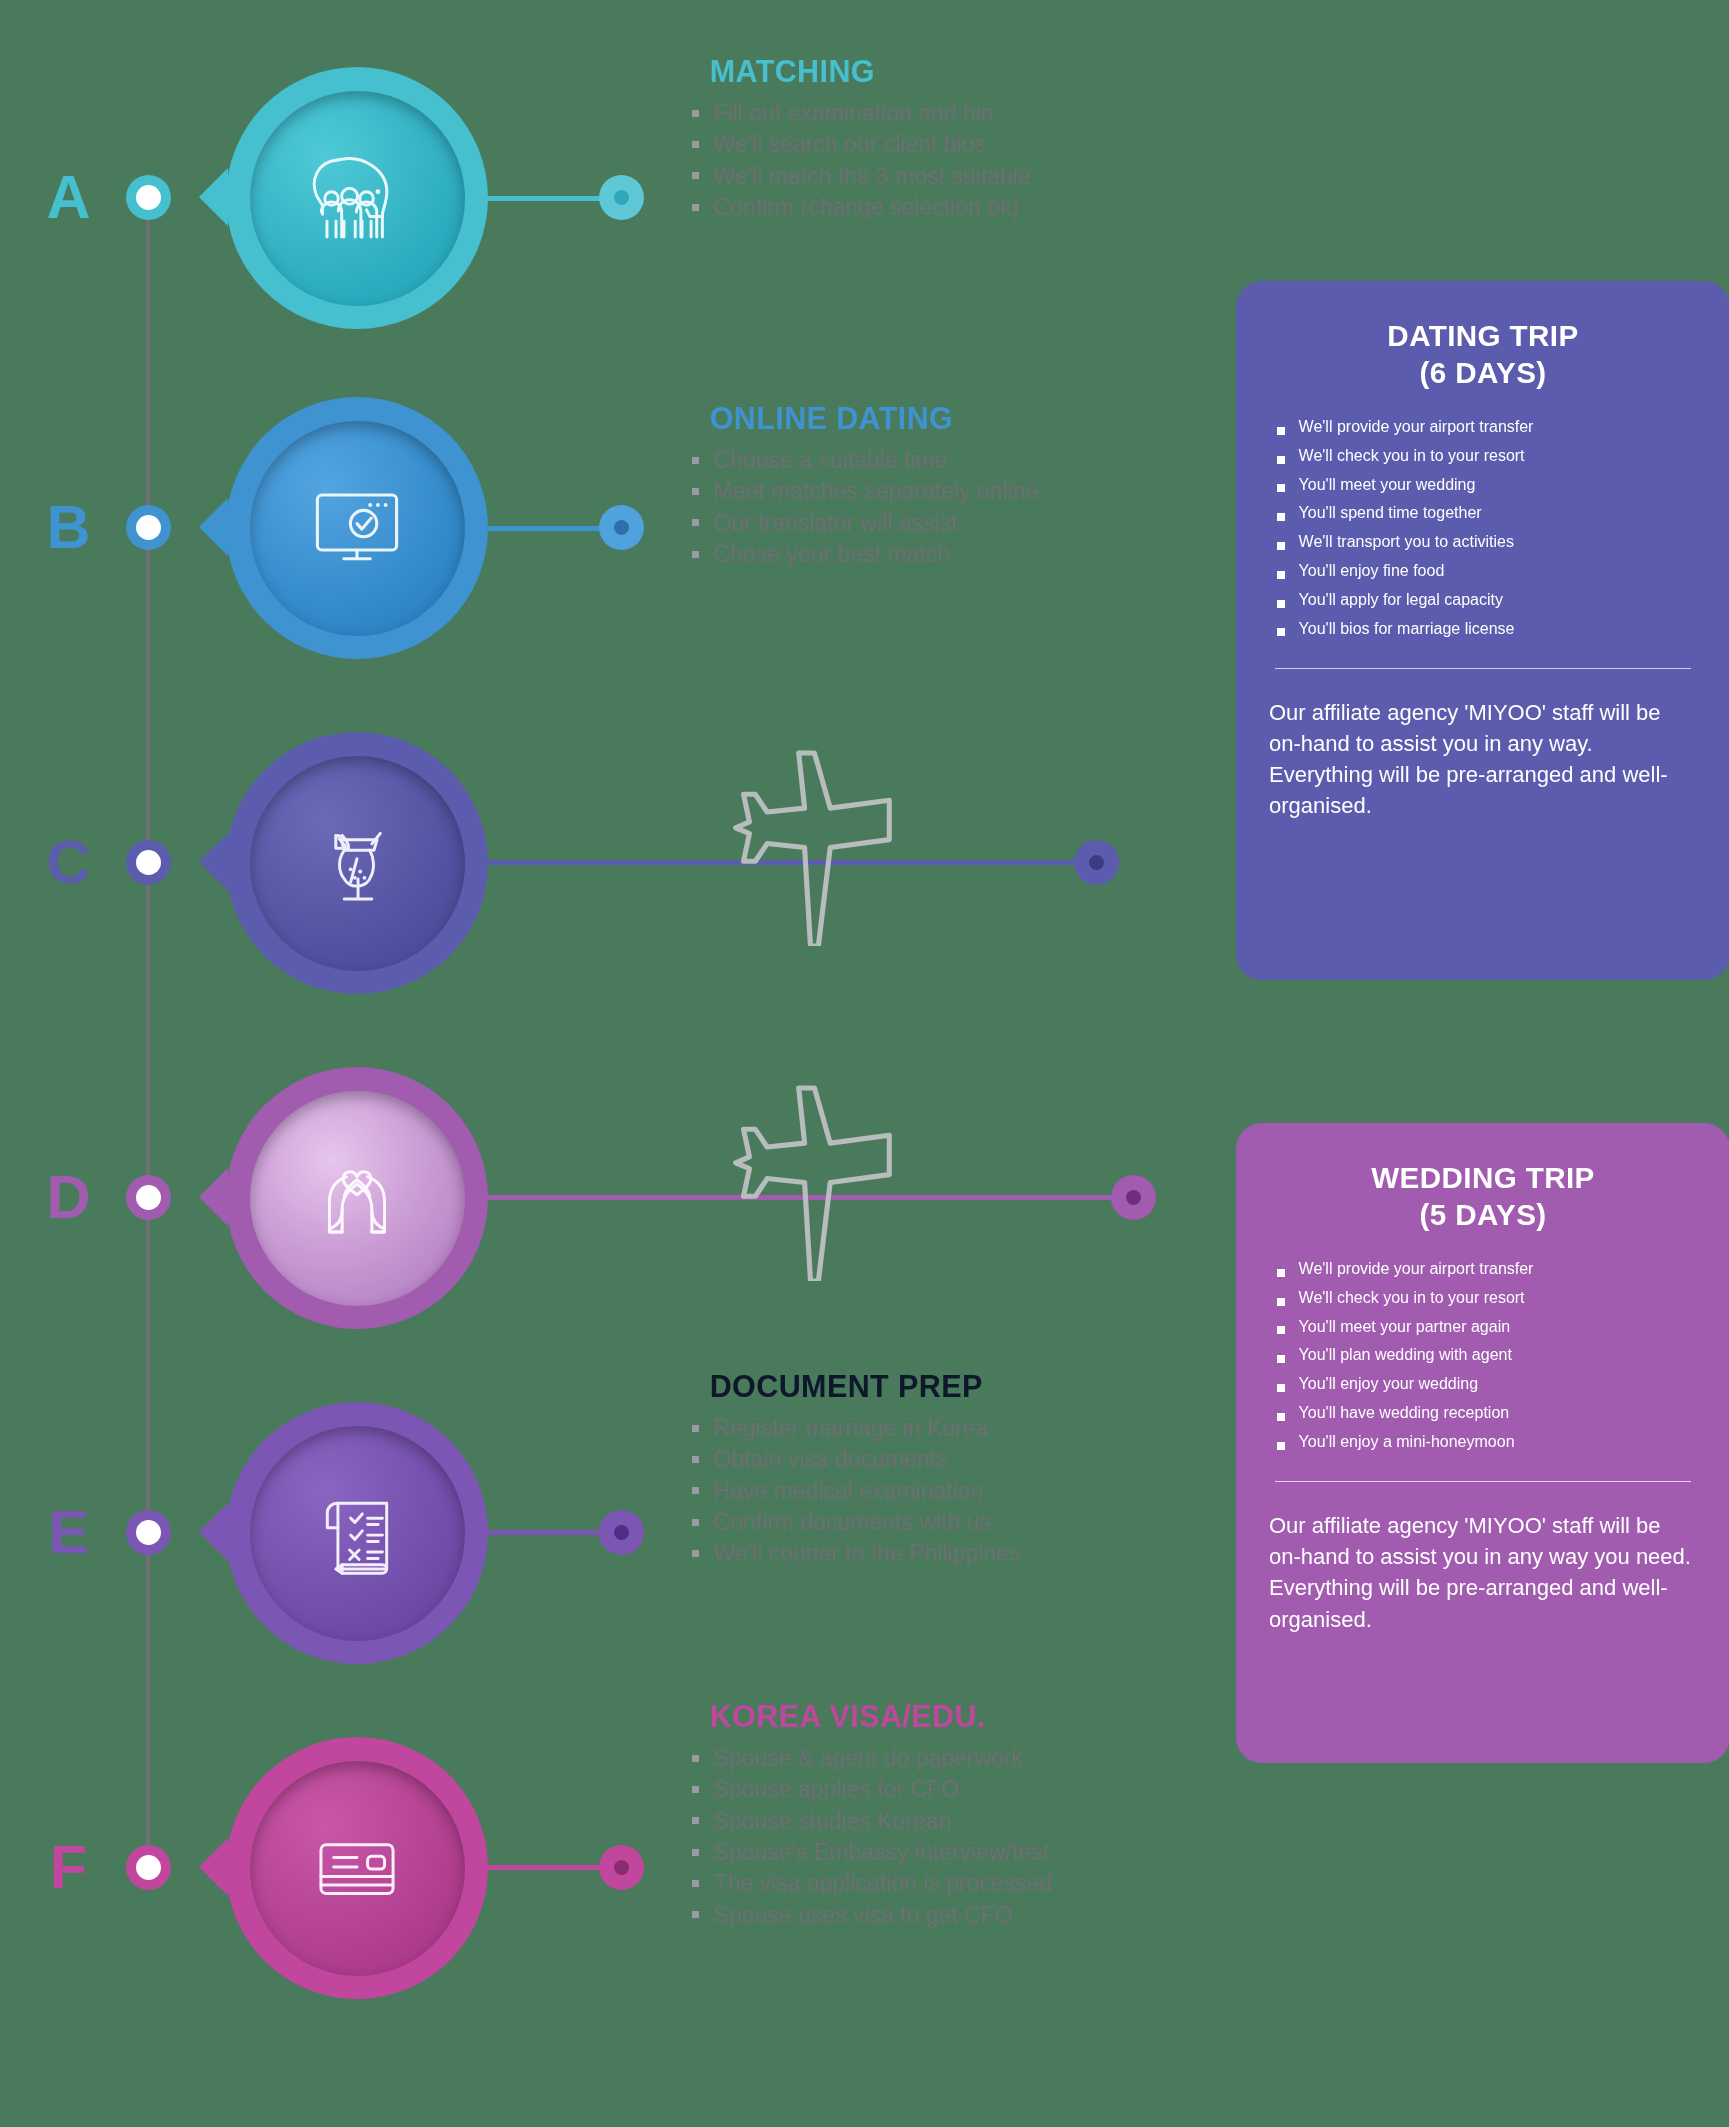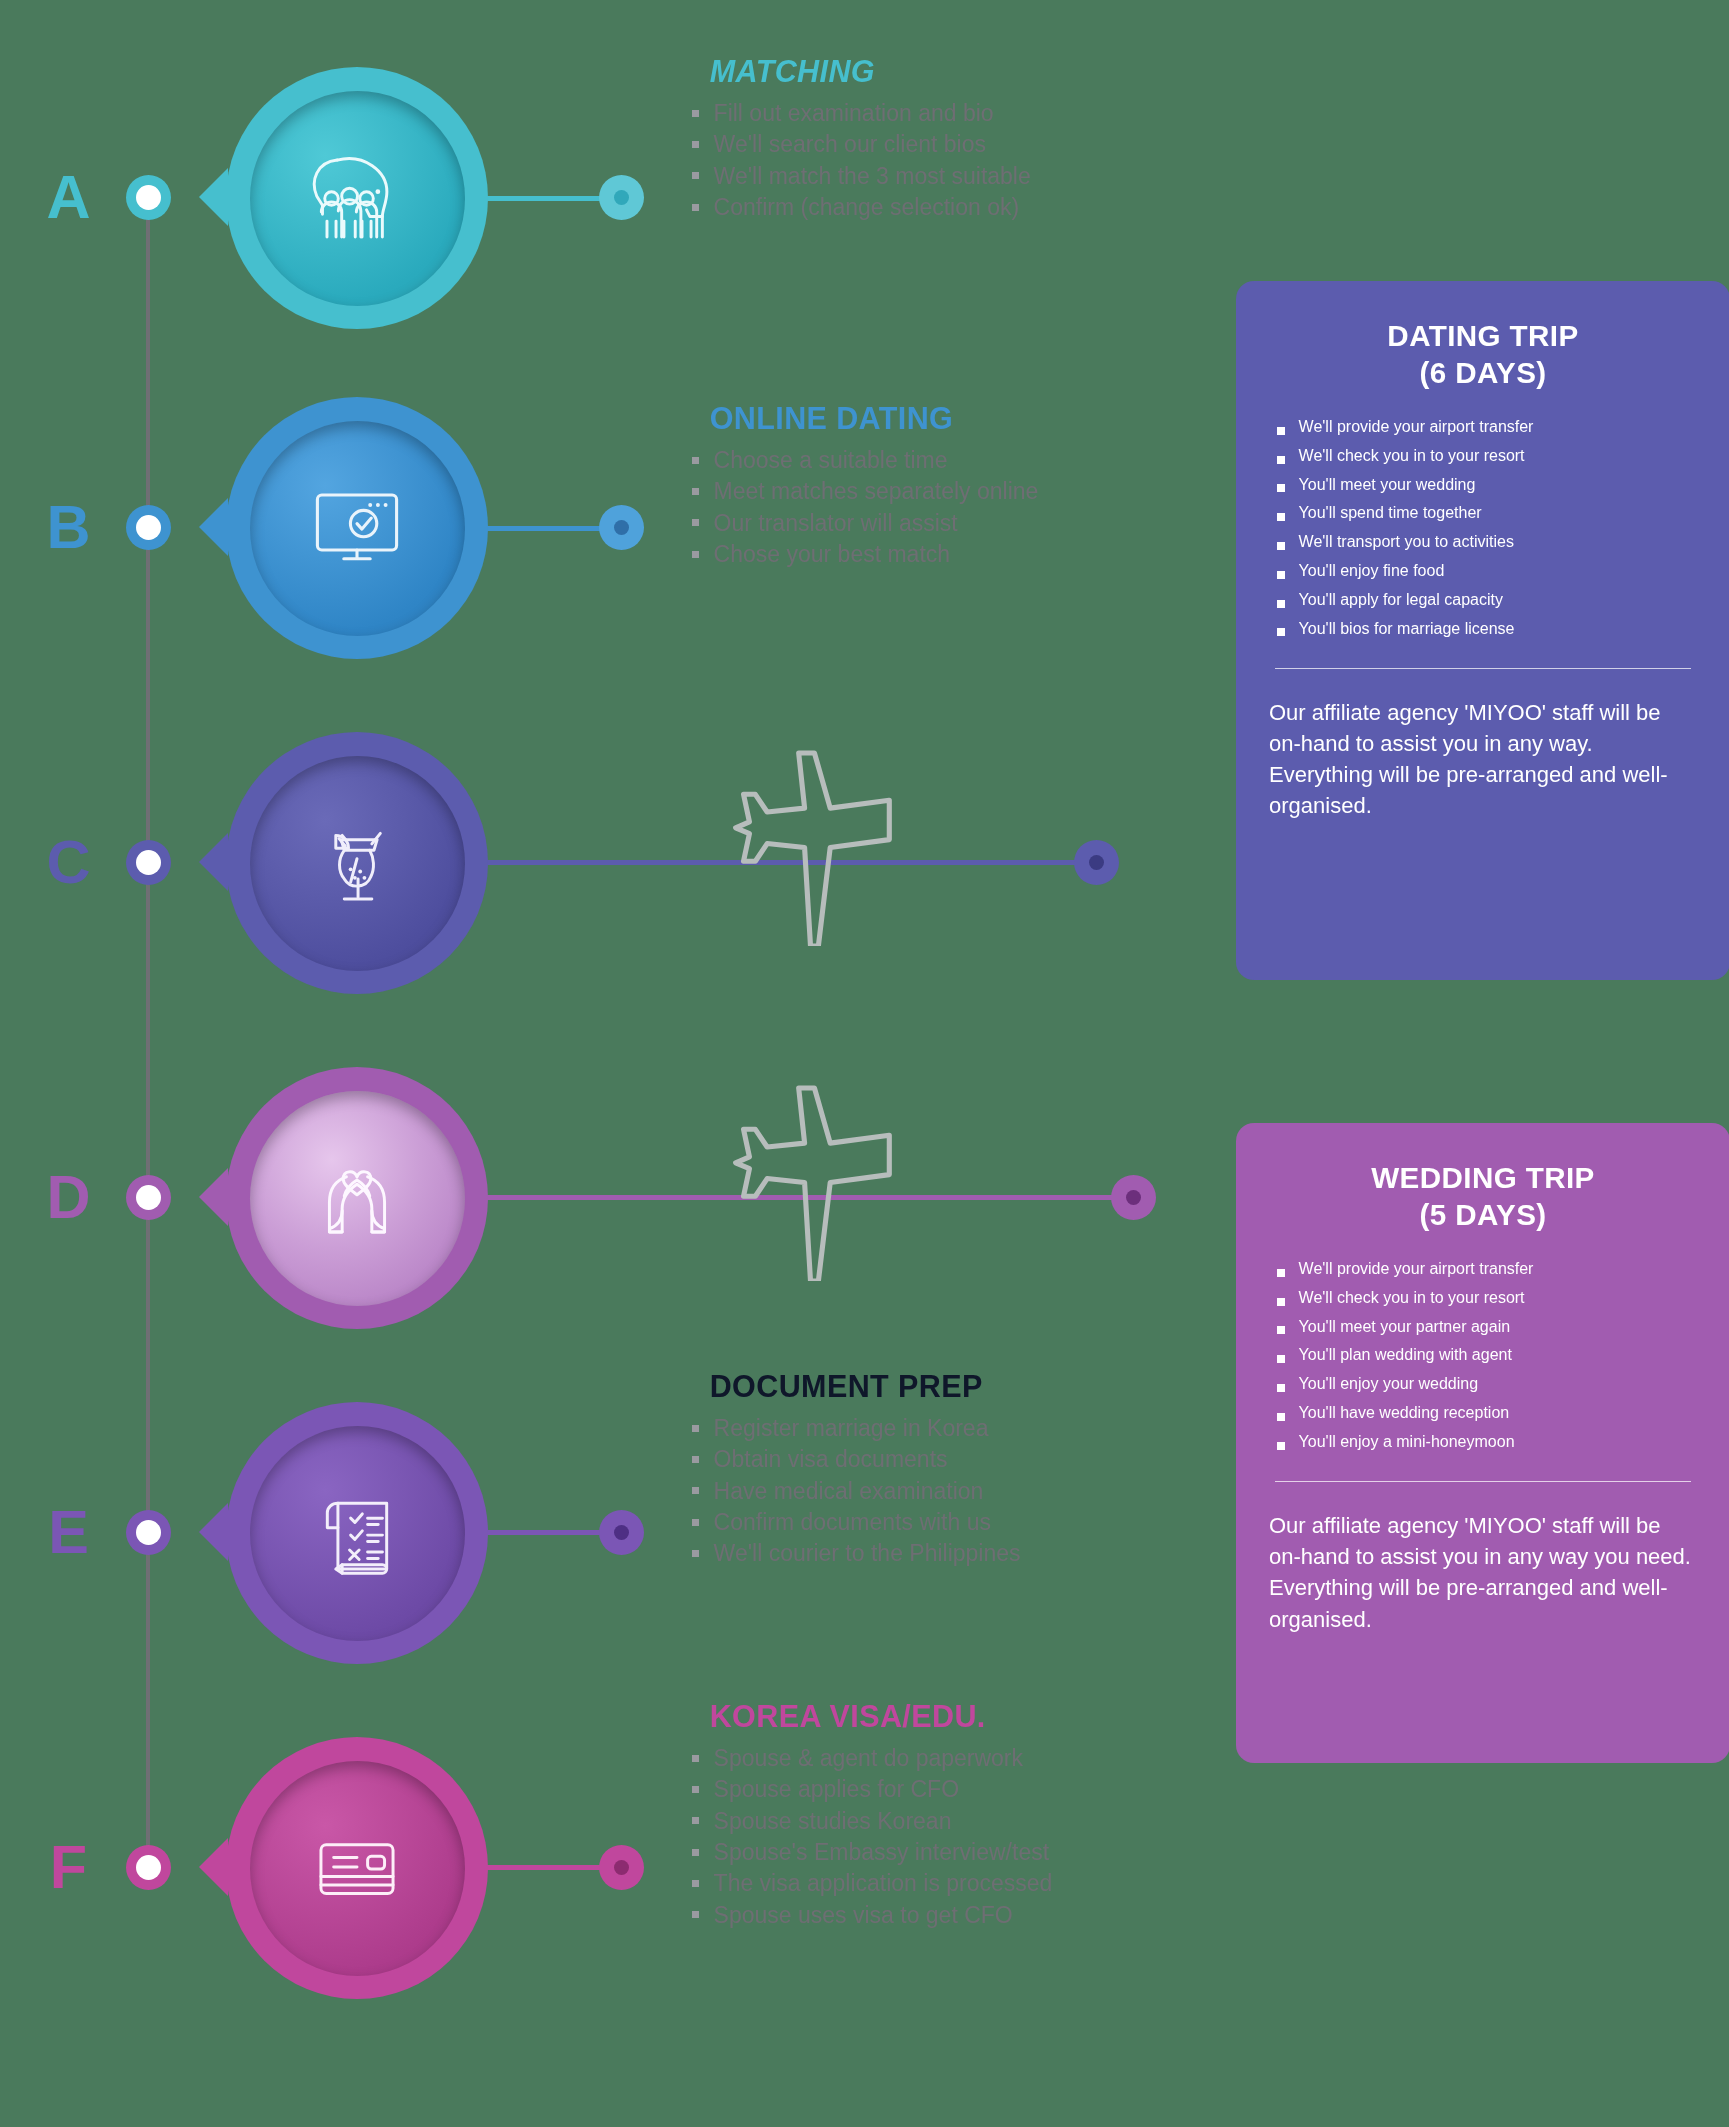--- a/index.html
+++ b/index.html
@@ -68,21 +68,21 @@
     font-size:23px;color:#6e6e73;line-height:1.32;
     margin-bottom:1px;
   }
   .txt-list li:before{
     content:"";position:absolute;left:2px;top:11.8px;
     width:6.9px;height:6.9px;background:#9a9aa0;
   }
 
   
   .panel{
-    position:absolute;border-radius:18px;color:#fff;
+    position:absolute;border-radius:26px;color:#fff;
     box-sizing:border-box;
   }
   .panel h2{
     margin:0;text-align:center;font-size:29.6px;font-weight:bold;
     line-height:1.24;letter-spacing:0.4px;
   }
   .panel ul{list-style:none;margin:25.6px 0 0 0;padding:0;}
   .panel ul li{
     position:relative;padding-left:29.6px;
     font-size:16px;line-height:1.245;margin-bottom:8.9px;
@@ -128,21 +128,21 @@
       <circle cx="27" cy="50" r="6"></circle>
       <path d="M18 62 a9 9 0 0 1 18 0 v22 M23 70 v14 M31 70 v14"></path>
       <circle cx="43" cy="48" r="7"></circle>
       <path d="M33 61 a10 10 0 0 1 20 0 v23 M38 70 v14 M48 70 v14"></path>
       <circle cx="58" cy="50" r="6"></circle>
       <path d="M49 62 a9 9 0 0 1 18 0 v22 M54 70 v14 M62 70 v14"></path>
     </svg>
   </div>
 
   <div class="txtblock" style="left:690px;top:54px;width:473px;">
-    <div class="txt-head" style="color:#46bfce;font-style:italic;">MATCHING</div>
+    <div class="txt-head" style="color:#46bfce;">MATCHING</div>
     <ul class="txt-list">
       <li>Fill out examination and bio</li>
       <li>We'll search our client bios</li>
       <li>We'll match the 3 most suitable</li>
       <li>Confirm (change selection ok)</li>
     </ul>
   </div>
 
   <div class="step-letter" style="left:39px;top:497px;color:#3e93d0;">B</div>
   <div class="node" style="left:126px;top:505px;background:#3e93d0;">

